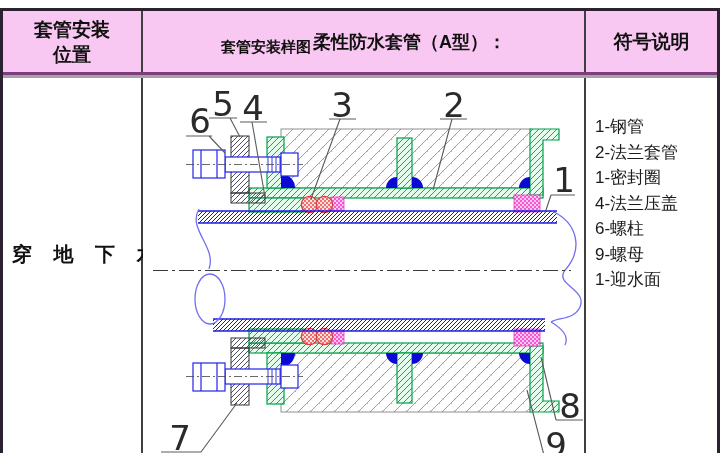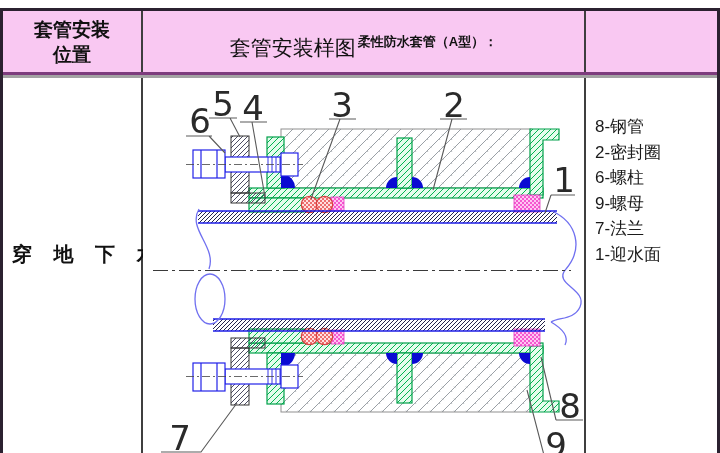--- a/index.html
+++ b/index.html
@@ -4,22 +4,22 @@
 <style>
   html,body{margin:0;padding:0;background:#fff;}
   body{width:720px;height:453px;position:relative;font-family:"Liberation Sans",sans-serif;color:#111;}
   .frame{position:absolute;left:0;top:8px;width:714px;height:447px;border:3px solid #2b2130;background:#a3a3a3;}
   .header-row{position:absolute;left:0;top:0;width:714px;height:64px;background:#f9c8f2;border-bottom:3px solid #7d3c7d;display:flex;box-sizing:border-box;}
   .hc{display:flex;align-items:center;justify-content:center;box-sizing:border-box;}
   .hc1{width:140px;border-right:2px solid #3f3f3f;flex-direction:column;}
   .hc2{width:443px;border-right:2px solid #3f3f3f;}
   .hc3{flex:1;}
   .hd-main{font-size:19px;font-weight:bold;line-height:25px;text-align:center;}
-  .hd-big{font-size:21px;font-weight:normal;margin-top:12px;}
-  .hd-sub{font-size:13px;font-weight:bold;margin-left:2px;}
+  .hd-big{font-size:15px;font-weight:bold;margin-top:12px;}
+  .hd-sub{font-size:18px;font-weight:bold;margin-left:2px;}
   .pos-cell{position:absolute;left:0;top:67px;width:140px;height:377px;border-right:2px solid #3f3f3f;box-sizing:border-box;background:#fff;}
   .pos-text{margin:160px 0 0 9px;font-size:20px;font-weight:bold;line-height:33px;}
   .pos-l1{letter-spacing:8px;white-space:nowrap;}
   .diagram-cell{position:absolute;left:140px;top:67px;width:443px;height:377px;border-right:2px solid #3f3f3f;box-sizing:border-box;background:#fff;}
   .diagram-cell svg{position:absolute;left:0;top:0;}
   .legend-cell{position:absolute;left:583px;top:67px;width:131px;height:377px;background:#fff;padding:36px 0 0 9px;box-sizing:border-box;}
   .legend-item{width:108px;font-size:17px;line-height:25.5px;color:#1a1a1a;}
   .callout-num{font-family:"DejaVu Sans",sans-serif;font-size:34px;fill:#2a2a2a;}
 </style>
 </head>
@@ -29,20 +29,23 @@
 
   <div class="header-row">
     <div class="hc hc1">
       <div class="hd-main">套管安装</div>
       <div class="hd-main">位置</div>
     </div>
     <div class="hc hc2">
       <span class="hd-big">套管安装样图</span>
       <span class="hd-sub">柔性防水套管（A型）：</span>
     </div>
+    <div class="hc hc3">
+      <div class="hd-main">符号说明</div>
+    </div>
   </div>
 
   <div class="pos-cell">
     <div class="pos-text">
       <div class="pos-l1">穿 地 下 水</div>
     </div>
   </div>
 
   <div class="diagram-cell">
     <svg width="441" height="377" viewBox="140 67 441 377">
@@ -181,21 +184,22 @@
         <text class="callout-num" x="220" y="105">5</text>
         <text class="callout-num" x="197" y="122">6</text>
         <text class="callout-num" x="177" y="439">7</text>
         <text class="callout-num" x="567" y="407">8</text>
         <text class="callout-num" x="553" y="446">9</text>
       </g>
     </svg>
   </div>
 
   <div class="legend-cell">
-    <div class="legend-item">8-钢管</div>
-    <div class="legend-item">2-密封圈</div>
+    <div class="legend-item">1-钢管</div>
+    <div class="legend-item">2-法兰套管</div>
+    <div class="legend-item">1-密封圈</div>
+    <div class="legend-item">4-法兰压盖</div>
     <div class="legend-item">6-螺柱</div>
     <div class="legend-item">9-螺母</div>
-    <div class="legend-item">7-法兰</div>
     <div class="legend-item">1-迎水面</div>
   </div>
 
 </div>
 
 </body></html>

